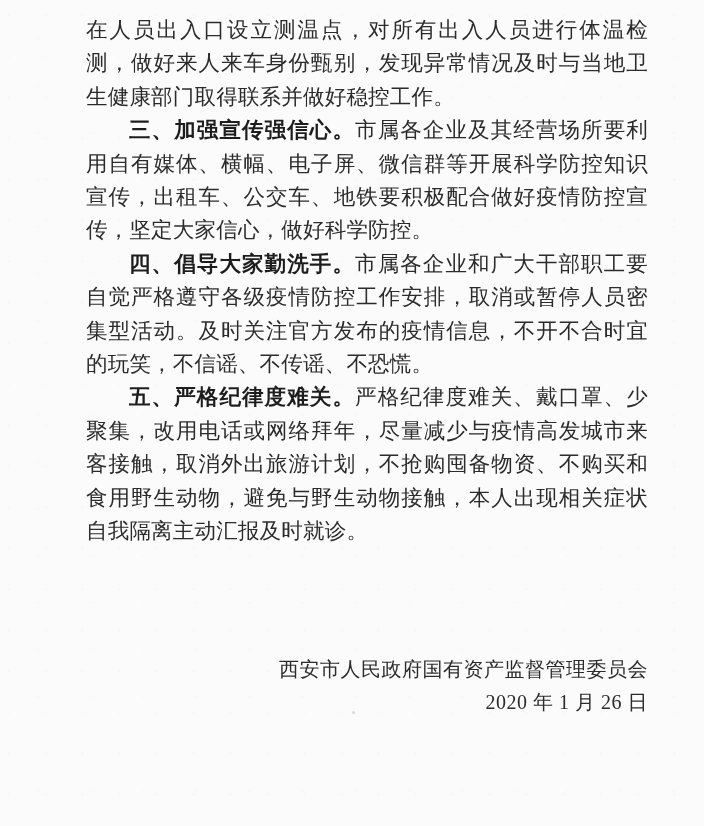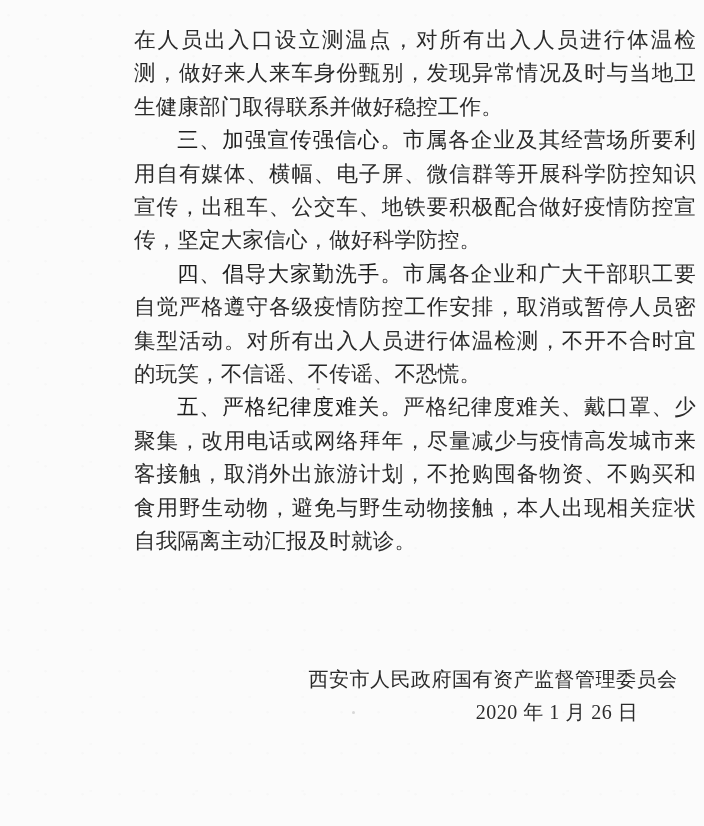--- a/index.html
+++ b/index.html
@@ -16,49 +16,48 @@
     background-image:
       radial-gradient(circle at 23% 37%, rgba(190,190,190,0.06) 0 1px, transparent 1.5px),
       radial-gradient(circle at 71% 83%, rgba(190,190,190,0.05) 0 1px, transparent 1.5px);
     background-size: 37px 41px, 53px 47px;
     font-family: "Liberation Serif", "DejaVu Serif", serif;
     color: #2b2b2b;
   }
 
   .text-block {
     box-sizing: content-box;
-    padding: 24px 0 0 86px;
+    padding: 14px 0 0 86px;
     width: 562px;
     font-size: 21.5px;
     line-height: 33.4px;
     text-align: justify;
     letter-spacing: 0.2px;
-    margin-left: 48px;
   }
 
   .para {
     margin: 0;
     padding: 0;
   }
   .para.indent {
     text-indent: 2em;
   }
 
   .lead {
     font-family: "Liberation Sans", "DejaVu Sans", sans-serif;
-    font-weight: 400;
+    font-weight: 700;
     color: #1d1d1d;
   }
 
   .signature {
     margin-top: 104px;
     font-size: 20px;
     line-height: 33px;
     letter-spacing: 0.5px;
-    text-align: center;
+    text-align: right;
   }
   .sig-org {
     margin-left: 156px;
     white-space: nowrap;
   }
   .sig-date {
     margin-left: 284px;
     white-space: nowrap;
   }
 
@@ -76,21 +75,21 @@
 </style>
 </head>
 <body>
 
 <div class="text-block">
 
   <p class="para"><b class="lead"></b><span>在人员出入口设立测温点，对所有出入人员进行体温检测，做好来人来车身份甄别，发现异常情况及时与当地卫生健康部门取得联系并做好稳控工作。</span></p>
 
   <p class="para indent"><b class="lead">三、加强宣传强信心。</b><span>市属各企业及其经营场所要利用自有媒体、横幅、电子屏、微信群等开展科学防控知识宣传，出租车、公交车、地铁要积极配合做好疫情防控宣传，坚定大家信心，做好科学防控。</span></p>
 
-  <p class="para indent"><b class="lead">四、倡导大家勤洗手。</b><span>市属各企业和广大干部职工要自觉严格遵守各级疫情防控工作安排，取消或暂停人员密集型活动。对所有出入人员进行体温检测，不开不合时宜的玩笑，不信谣、不传谣、不恐慌。</span></p>
+  <p class="para indent"><b class="lead">四、倡导大家勤洗手。</b><span>市属各企业和广大干部职工要自觉严格遵守各级疫情防控工作安排，取消或暂停人员密集型活动。及时关注官方发布的疫情信息，不开不合时宜的玩笑，不信谣、不传谣、不恐慌。</span></p>
 
   <p class="para indent"><b class="lead">五、严格纪律度难关。</b><span>严格纪律度难关、戴口罩、少聚集，改用电话或网络拜年，尽量减少与疫情高发城市来客接触，取消外出旅游计划，不抢购囤备物资、不购买和食用野生动物，避免与野生动物接触，本人出现相关症状自我隔离主动汇报及时就诊。</span></p>
 
 
   <div class="signature">
     <div class="sig-org">西安市人民政府国有资产监督管理委员会</div>
     <div class="sig-date">2020 年 1 月 26 日</div>
   </div>
 
 </div>

